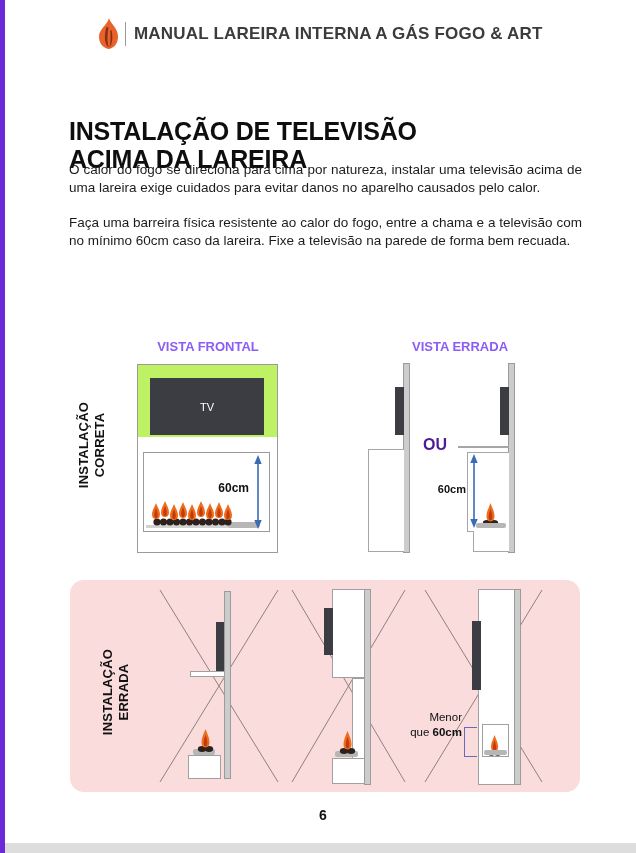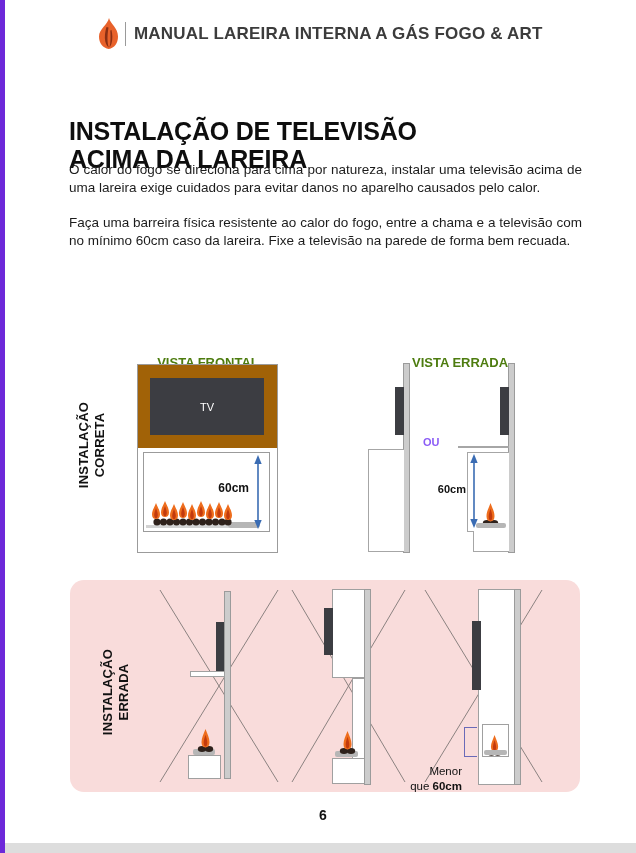--- a/index.html
+++ b/index.html
@@ -11,46 +11,46 @@
   
   .hdr-flame{position:absolute;left:92px;top:18px;width:23px;height:31px;}
   .hdr-divider{position:absolute;left:120px;top:22px;width:1px;height:24px;background:#9a9a9a;}
   .hdr-title{position:absolute;left:129px;top:24px;font-size:17px;font-weight:bold;color:#3c3c3c;letter-spacing:.2px;white-space:nowrap;}
   
   .h1{position:absolute;left:64px;top:84px;font-size:25px;font-weight:bold;line-height:28px;color:#0e0e0e;letter-spacing:-.2px;margin-top:33px;}
   
   .copy{position:absolute;left:64px;top:161px;width:513px;font-size:13.5px;line-height:18px;text-align:justify;color:#1c1c1c;}
   .copy p{margin:0 0 17px 0;}
   
-  .sec-title{position:absolute;top:339px;font-size:13px;font-weight:bold;color:#4d7c0f;text-align:center;margin-top:16px;}
+  .sec-title{position:absolute;top:339px;font-size:13px;font-weight:bold;color:#8b5cf6;text-align:center;}
   .sec-title.frontal{left:132px;width:142px;}
   .sec-title.lateral{left:393px;width:124px;}
   
   .vlabel{position:absolute;width:112px;height:34px;transform:rotate(-90deg);text-align:center;
     font-size:13px;font-weight:bold;line-height:15.5px;color:#111;letter-spacing:.2px;}
   .vlabel.correct{left:32px;top:428px;}
   .vlabel.wrong{left:56px;top:675px;}
   
   .front-outer{position:absolute;left:132px;top:364px;width:141px;height:189px;border:1.5px solid #9b9b9b;background:#fff;box-sizing:border-box;}
-  .front-top{position:absolute;left:0;top:0;width:100%;height:83px;background:#a16207;}
+  .front-top{position:absolute;left:0;top:0;width:100%;height:72px;background:#bef264;}
   .front-tv{position:absolute;left:12px;top:13px;width:114px;height:57px;background:#3c3d42;
     display:flex;align-items:center;justify-content:center;color:#fff;font-size:11px;}
   .front-fire{position:absolute;left:5px;top:87px;width:127px;height:80px;border:1px solid #9b9b9b;background:#fff;box-sizing:border-box;}
   .hearth-line{position:absolute;left:2px;bottom:3px;width:88px;height:3px;background:#d2d2d2;}
   .hearth-pad{position:absolute;right:9px;bottom:3px;width:32px;height:6px;background:#b6b6b6;border-radius:3px;}
   .front-flames{position:absolute;left:7px;bottom:4px;}
   .front-arrow{position:absolute;right:6px;top:2px;}
   .front-60{position:absolute;right:20px;top:28px;font-size:12px;font-weight:bold;color:#111;}
   
   .wall{position:absolute;width:7px;background:#cccccc;border:1px solid #9b9b9b;box-sizing:border-box;}
   .tvside{position:absolute;width:9px;background:#3c3d42;}
   .wall.l1{left:398px;top:363px;height:190px;}
   .tvside.l1{left:390px;top:387px;height:48px;}
   .box-l1{position:absolute;left:363px;top:449px;width:36px;height:103px;border:1.5px solid #a6a6a6;border-right:none;background:#fff;box-sizing:border-box;}
-  .ou{position:absolute;left:418px;top:436px;font-size:11px;font-weight:bold;color:#8b5cf6;}
+  .ou{position:absolute;left:418px;top:436px;font-size:16px;font-weight:bold;color:#4c1d95;}
   .wall.l2{left:503px;top:363px;height:190px;}
   .tvside.l2{left:495px;top:387px;height:48px;}
   .shelf-line{position:absolute;left:453px;top:446px;width:51px;height:1.5px;background:#a6a6a6;}
   .box-l2{position:absolute;left:462px;top:452px;width:42px;height:80px;border:1.5px solid #a6a6a6;border-right:none;background:#fff;box-sizing:border-box;}
   .box-l2b{position:absolute;left:468px;top:531px;width:36px;height:21px;border:1.5px solid #a6a6a6;border-right:none;border-top:none;background:#fff;box-sizing:border-box;}
   .lat-arrow{position:absolute;left:464px;top:454px;}
   .lat-60{position:absolute;left:420px;top:483px;width:41px;text-align:right;font-size:11px;font-weight:bold;color:#111;}
   .lat-flame{position:absolute;left:476px;top:499px;}
   .lat-base{position:absolute;left:471px;top:523px;width:30px;height:5px;background:#b6b6b6;border-radius:2px;}
   
@@ -77,21 +77,21 @@
   .d2-wall{left:359px;top:589px;height:196px;}
   
   .d3-col{left:473px;top:589px;width:37px;height:196px;}
   .d3-tv{left:467px;top:621px;width:9px;height:69px;}
   .d3-fire{left:477px;top:724px;width:27px;height:33px;border-width:1px;}
   .d3-flame{position:absolute;left:481px;top:731px;}
   .d3-strip{left:479px;top:750px;width:23px;height:5px;}
   .d3-wall{left:509px;top:589px;height:196px;}
   .menor-bracket{position:absolute;left:459px;top:727px;width:13px;height:30px;
     border-left:1.4px solid #6a6ab8;border-top:1.4px solid #6a6ab8;border-bottom:1.4px solid #6a6ab8;box-sizing:border-box;}
-  .menor-label{position:absolute;left:387px;top:764px;width:70px;text-align:right;font-size:11.5px;line-height:14.5px;color:#111;}
+  .menor-label{position:absolute;left:387px;top:710px;width:70px;text-align:right;font-size:11.5px;line-height:14.5px;color:#111;}
   .menor-label b{font-weight:bold;}
   
   .pageno{position:absolute;left:0;top:807px;width:636px;text-align:center;font-size:14px;font-weight:bold;color:#111;}
   .bottombar{position:absolute;left:0;top:843px;width:636px;height:10px;background:#dddddd;}
 </style>
 </head>
 <body>
 
 <div class="page">
 

